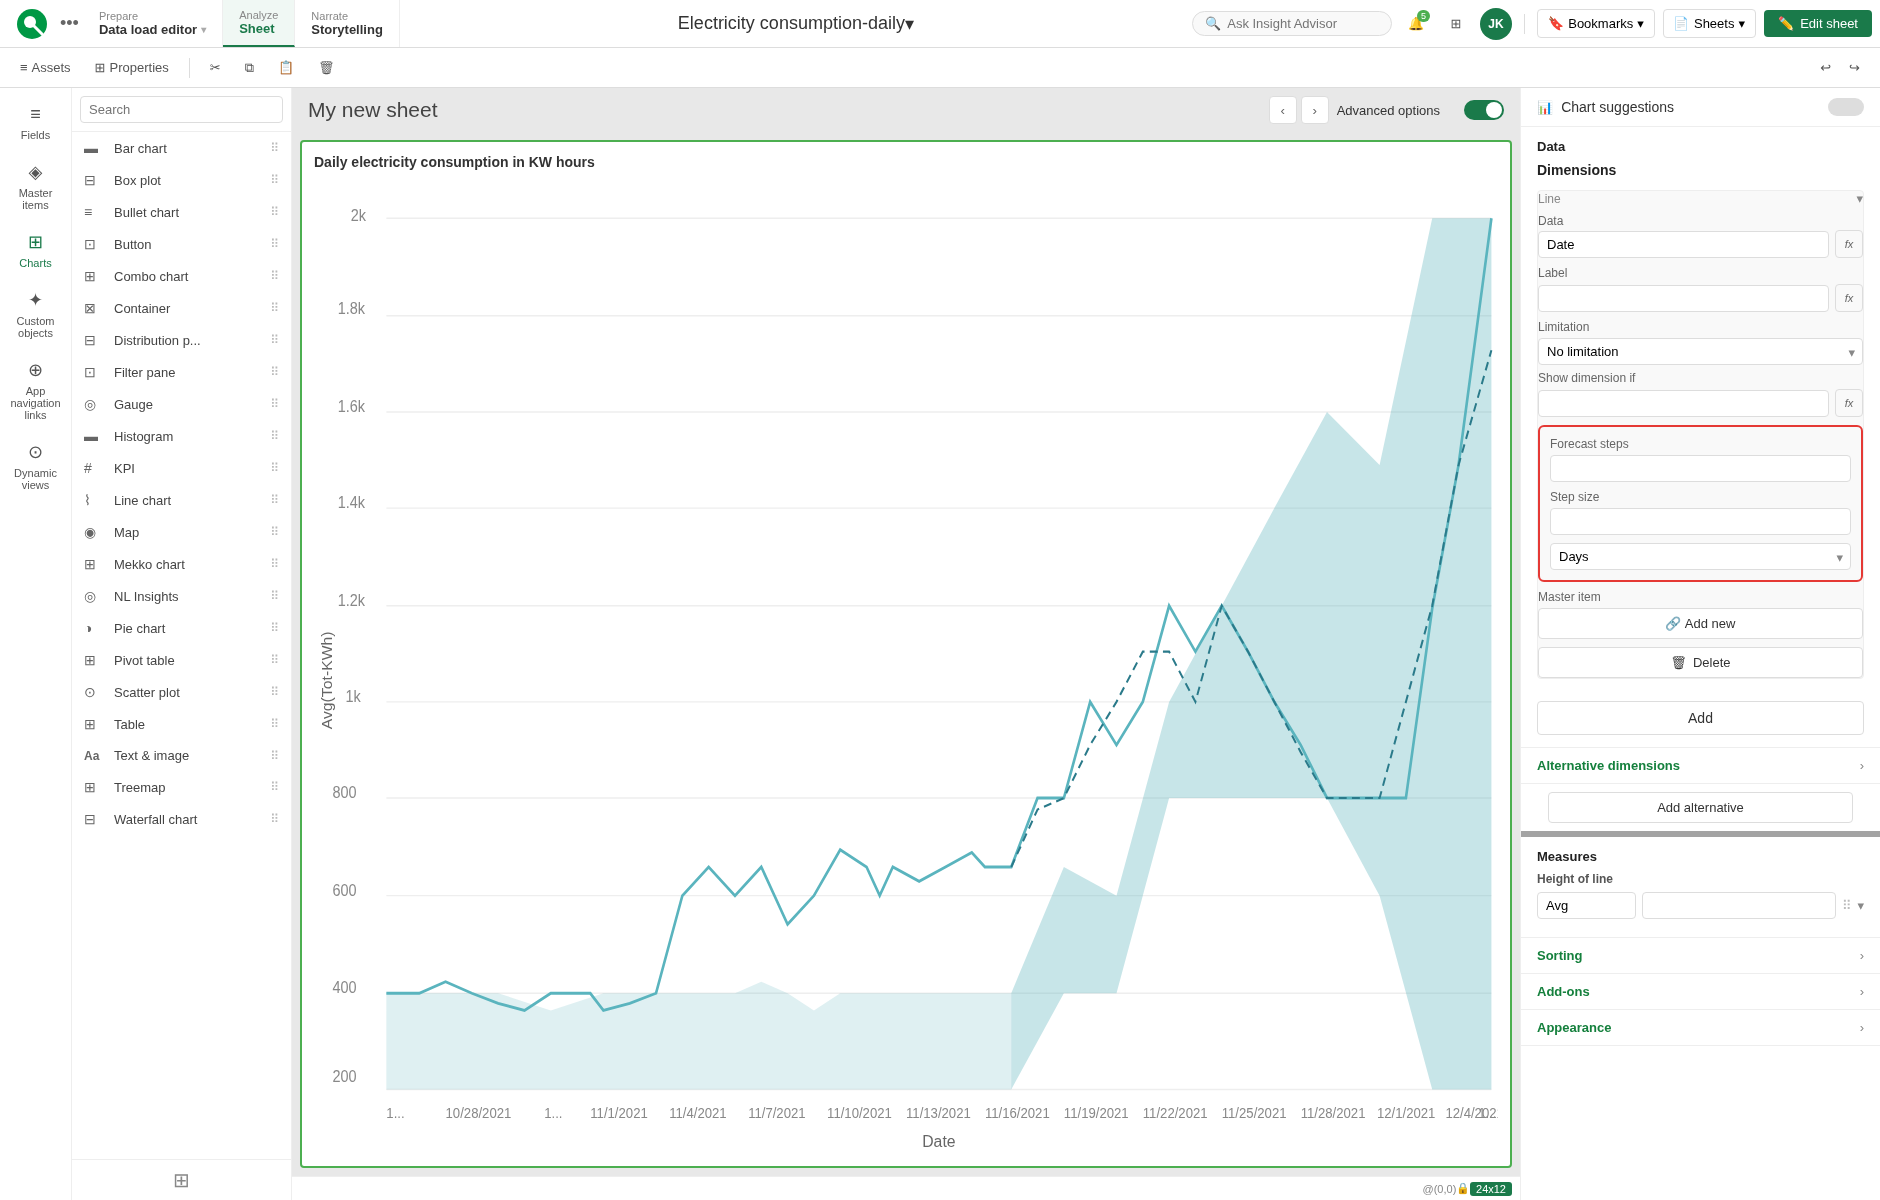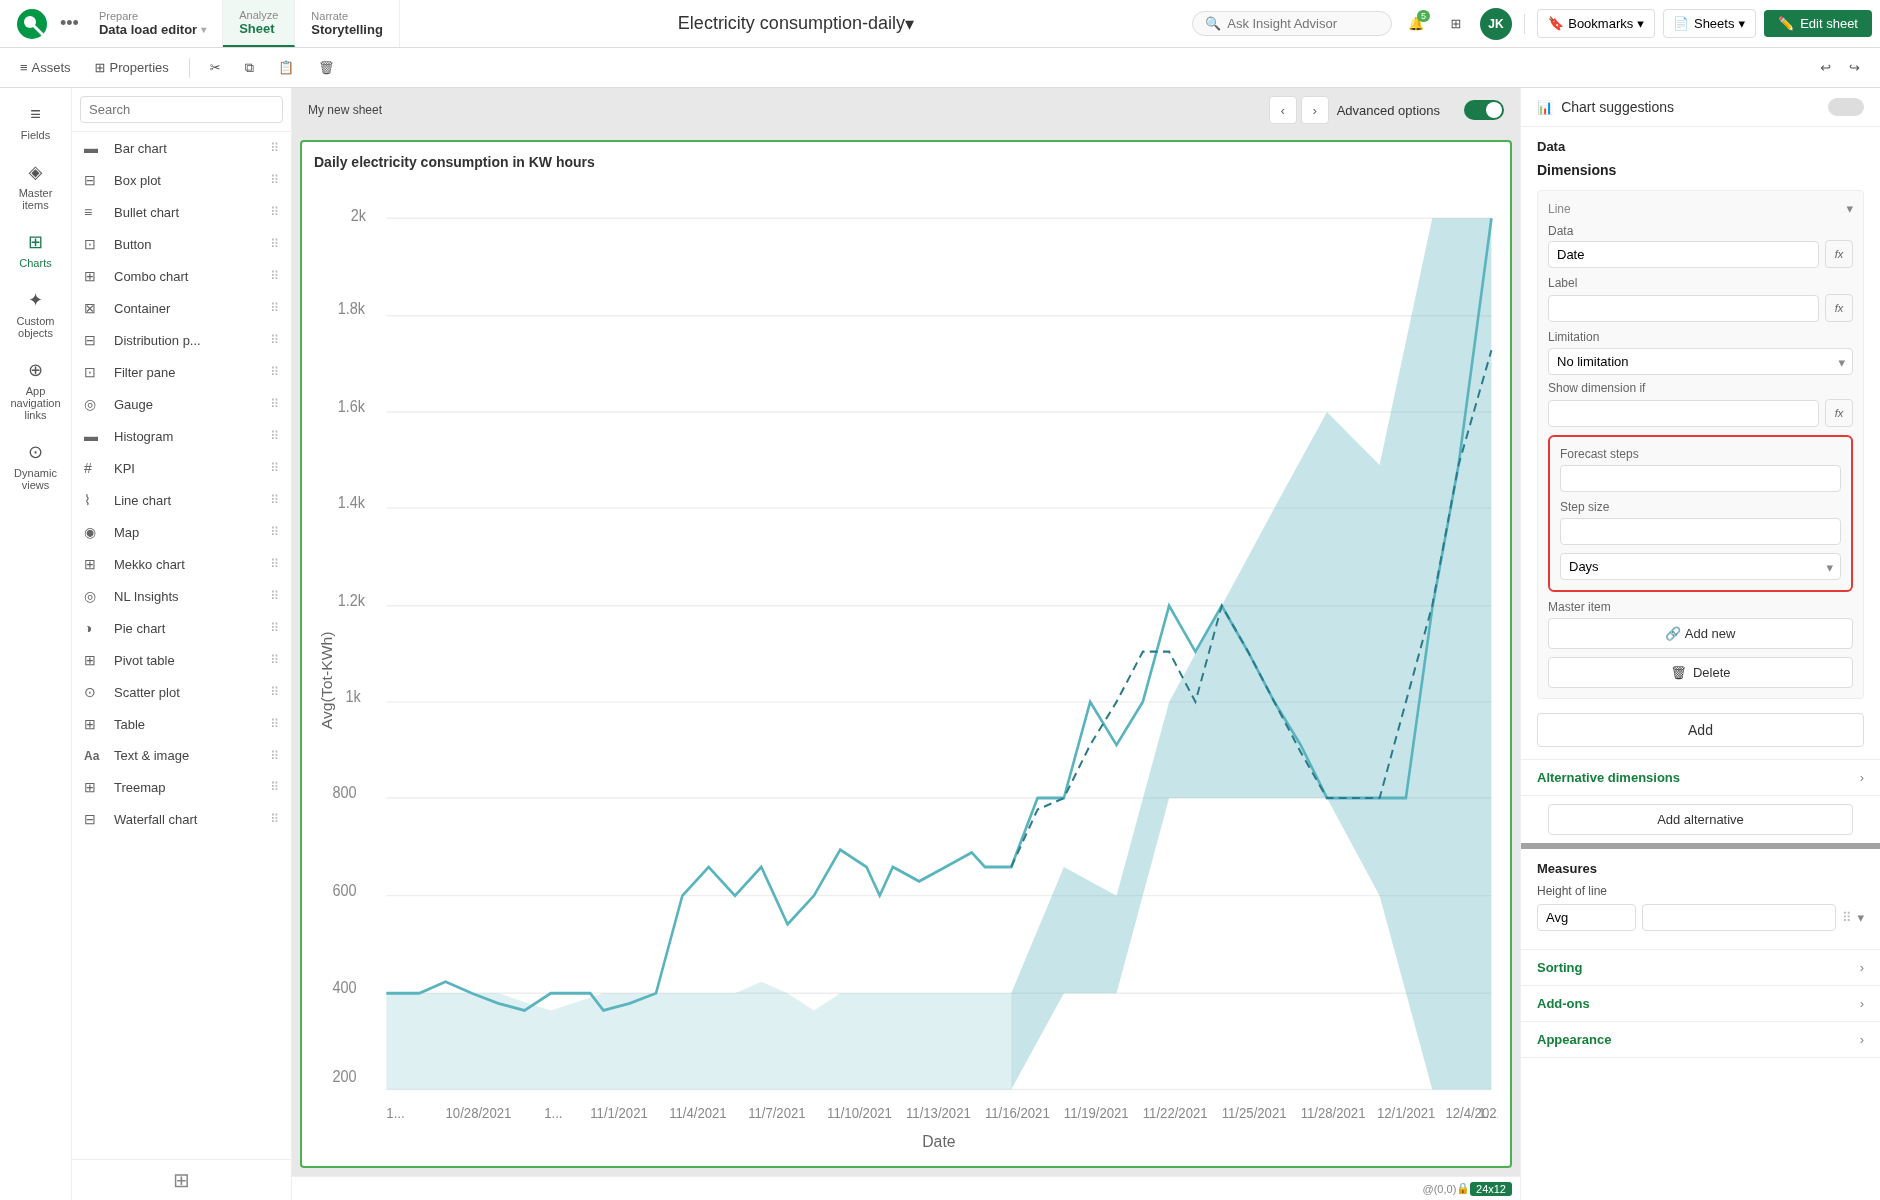--- a/index.html
+++ b/index.html
@@ -51,21 +51,21 @@
     .chart-search input { width: 100%; border: 1px solid #ddd; border-radius: 4px; padding: 5px 8px; font-size: 13px; outline: none; }
     .chart-list { flex: 1; overflow-y: auto; }
     .chart-item { display: flex; align-items: center; padding: 8px 12px; cursor: pointer; gap: 10px; color: #444; font-size: 13px; }
     .chart-item .chart-icon { width: 20px; color: #666; font-size: 14px; flex-shrink: 0; }
     .chart-item .drag-handle { margin-left: auto; color: #bbb; font-size: 12px; }
     .chart-list-footer { padding: 8px; border-top: 1px solid #eee; display: flex; justify-content: center; }
 
     
     .sheet-area { flex: 1; display: flex; flex-direction: column; background: #e8e8e8; overflow: hidden; }
     .sheet-header { display: flex; align-items: center; padding: 8px 16px; background: #e8e8e8; gap: 8px; }
-    .sheet-title { font-size: 12px; font-weight: 500; color: #444; flex: 1; }
+    .sheet-title { font-size: 21px; font-weight: 500; color: #444; flex: 1; }
     .sheet-nav { display: flex; gap: 4px; }
     .sheet-nav-btn { width: 28px; height: 28px; display: flex; align-items: center; justify-content: center; border: 1px solid #ddd; border-radius: 4px; background: #fff; cursor: pointer; color: #666; }
     .advanced-options { display: flex; align-items: center; gap: 24px; font-size: 13px; color: #333; }
     .toggle { width: 40px; height: 20px; background: #1a7a4a; border-radius: 10px; position: relative; cursor: pointer; }
     .toggle::after { content: ''; position: absolute; width: 16px; height: 16px; background: #fff; border-radius: 50%; top: 2px; right: 2px; }
 
     .sheet-canvas { flex: 1; padding: 8px; overflow: hidden; }
     .chart-widget { background: #fff; border: 2px solid #4caf50; border-radius: 4px; height: 100%; display: flex; flex-direction: column; padding: 12px; }
     .chart-widget-title { font-size: 14px; font-weight: 600; margin-bottom: 8px; color: #333; }
 
@@ -73,21 +73,21 @@
     .chart-svg-container { flex: 1; position: relative; overflow: hidden; }
 
     
     .right-panel { width: 360px; background: #fff; border-left: 1px solid #eee; display: flex; flex-direction: column; overflow-y: auto; }
     .panel-header { display: flex; align-items: center; padding: 10px 16px; border-bottom: 1px solid #eee; gap: 8px; }
     .panel-header-title { font-size: 14px; font-weight: 400; flex: 1; }
     .small-toggle { width: 36px; height: 18px; background: #ddd; border-radius: 9px; position: relative; cursor: pointer; }
 
     .panel-section { padding: 12px 16px; border-bottom: 1px solid #eee; }
     .panel-section-title { font-size: 13px; font-weight: 700; margin-bottom: 8px; color: #222; }
-    .panel-subsection-title { font-size: 12px; font-weight: 400; color: #555; margin-bottom: 6px; }
+    .panel-subsection-title { font-size: 12px; font-weight: 700; color: #555; margin-bottom: 6px; }
 
     .field-row { display: flex; align-items: center; gap: 6px; margin-bottom: 8px; }
     .field-label { font-size: 12px; color: #666; margin-bottom: 4px; }
     .field-input { flex: 1; border: 1px solid #ddd; border-radius: 4px; padding: 5px 8px; font-size: 13px; outline: none; background: #fff; }
     .fx-btn { width: 28px; height: 28px; display: flex; align-items: center; justify-content: center; border: 1px solid #ddd; border-radius: 4px; background: #f9f9f9; cursor: pointer; color: #666; font-size: 11px; font-style: italic; }
     .select-input { flex: 1; border: 1px solid #ddd; border-radius: 4px; padding: 5px 8px; font-size: 13px; outline: none; background: #fff; appearance: none; cursor: pointer; }
     .select-wrapper { position: relative; flex: 1; }
     .select-wrapper::after { content: '▾'; position: absolute; right: 8px; top: 50%; transform: translateY(-50%); color: #888; pointer-events: none; }
     .full-width { width: 100%; }
 
@@ -454,21 +454,21 @@
       <span class="panel-header-title">Chart suggestions</span>
       <div class="small-toggle"></div>
     </div>
 
     <div class="panel-section">
       <div class="panel-section-title">Data</div>
 
       <div class="panel-section-title" style="font-size:14px; margin-bottom:12px;">Dimensions</div>
 
       
-      <div style="background:#f9f9f9; border:1px solid #eee; border-radius:4px; padding:10px; margin-bottom:14px;">
+      <div style="background:#f9f9f9; border:1px solid #eee; border-radius:4px; margin-bottom:22px;">
         <div class="dim-header">
           <span class="dim-header-title">Line</span>
           <span class="dim-chevron">▾</span>
         </div>
 
         <div style="margin-bottom:6px;">
           <div class="field-label" style="margin-bottom:2px;">Data</div>
           <div class="field-row">
             <select class="select-input">
               <option>Date</option>

